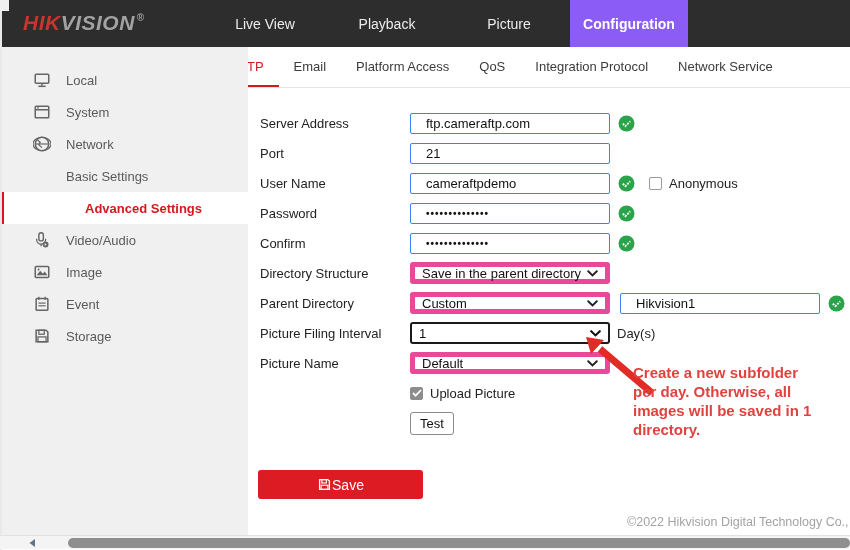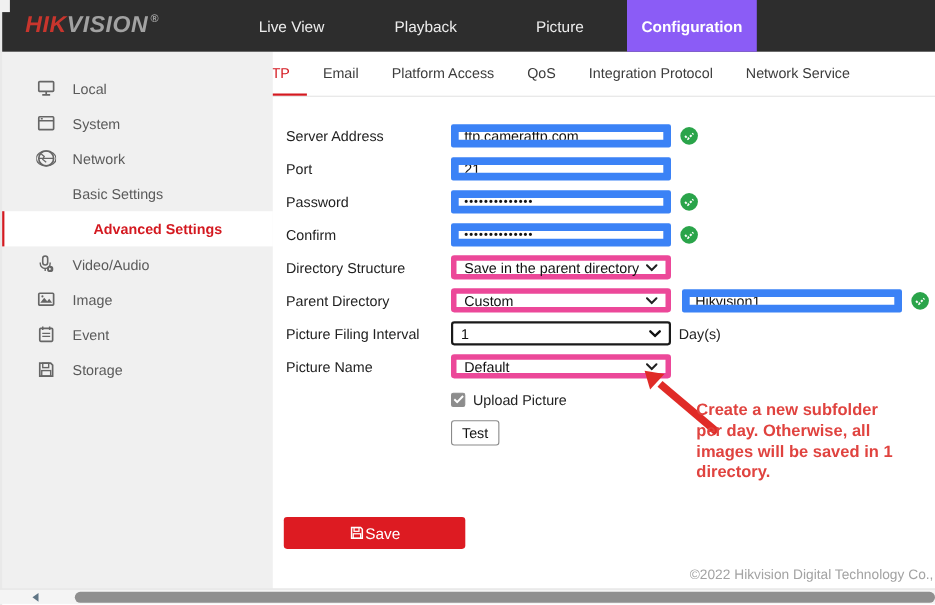--- a/index.html
+++ b/index.html
@@ -34,21 +34,21 @@
   
   .main { position:absolute; left:218px; top:47px; right:0; bottom:14px; background:#fff; overflow:hidden; }
 
   .tabs { display:flex; align-items:stretch; height:41px; border-bottom:1px solid #e4e4e4; padding-left:6px; }
   .tab { padding:0 15px; display:flex; align-items:center; font-size:13px; color:#3c3c3c; cursor:pointer; border-bottom:2px solid transparent; }
   .tab.active { color:#d41920; border-bottom-color:#d41920; }
 
   .form { position:absolute; top:61px; left:0; right:0; }
   .row { display:flex; align-items:center; height:30px; margin-left:42px; }
   .row .lbl { width:150px; font-size:13px; color:#222; flex:0 0 150px; }
-  .tin { width:200px; height:21px; border:7px solid #3b82f6; border-radius:2px; font-size:13px; padding:0 5px;
+  .tin { width:200px; height:21px; border:1px solid #3b82f6; border-radius:2px; font-size:13px; padding:0 15px;
          font-family:"Liberation Sans", sans-serif; color:#111; outline:none; }
   .tin.pwd { font-size:10px; letter-spacing:1px; font-weight:bold; }
   .sel { width:200px; height:22px; border:5px solid #ec4899; border-radius:3px; background:#fff; display:flex;
          align-items:center; padding:0 7px; font-size:13px; color:#111; cursor:pointer; position:relative; }
   .sel .sval { flex:1; white-space:nowrap; overflow:hidden; }
   .sel svg { flex:0 0 auto; }
   .sel.focused { border:2px solid #1a1a1a; }
   .okic { margin-left:8px; display:flex; }
   .in2 { margin-left:10px; }
   .unit { margin-left:7px; font-size:13px; color:#222; }
@@ -198,20 +198,34 @@
             <path d="M4.8 8.7 l2.6 2.6 l4.8 -5" fill="none" stroke="#fff" stroke-width="1.8" stroke-dasharray="2 1.2"></path>
           </svg>
       </span>
     </div>
 
     <div class="row">
       <div class="lbl">Port</div>
       <input class="tin" type="text" value="21" style="">
     </div>
 
+    <div class="row">
+      <div class="lbl">User Name</div>
+      <input class="tin" type="text" value="cameraftpdemo" style="">
+      <span class="okic">
+        <svg width="17" height="17" viewBox="0 0 17 17">
+            <circle cx="8.5" cy="8.5" r="8" fill="#2aa44a"></circle>
+            <path d="M4.8 8.7 l2.6 2.6 l4.8 -5" fill="none" stroke="#fff" stroke-width="1.8" stroke-dasharray="2 1.2"></path>
+          </svg>
+      </span>
+      <span class="anon">
+        <span class="cb"></span>
+        <span class="cb-lbl">Anonymous</span>
+      </span>
+    </div>
 
     <div class="row">
       <div class="lbl">Password</div>
       <input class="tin pwd" type="text" value="••••••••••••••" style="">
       <span class="okic">
         <svg width="17" height="17" viewBox="0 0 17 17">
             <circle cx="8.5" cy="8.5" r="8" fill="#2aa44a"></circle>
             <path d="M4.8 8.7 l2.6 2.6 l4.8 -5" fill="none" stroke="#fff" stroke-width="1.8" stroke-dasharray="2 1.2"></path>
           </svg>
       </span>

